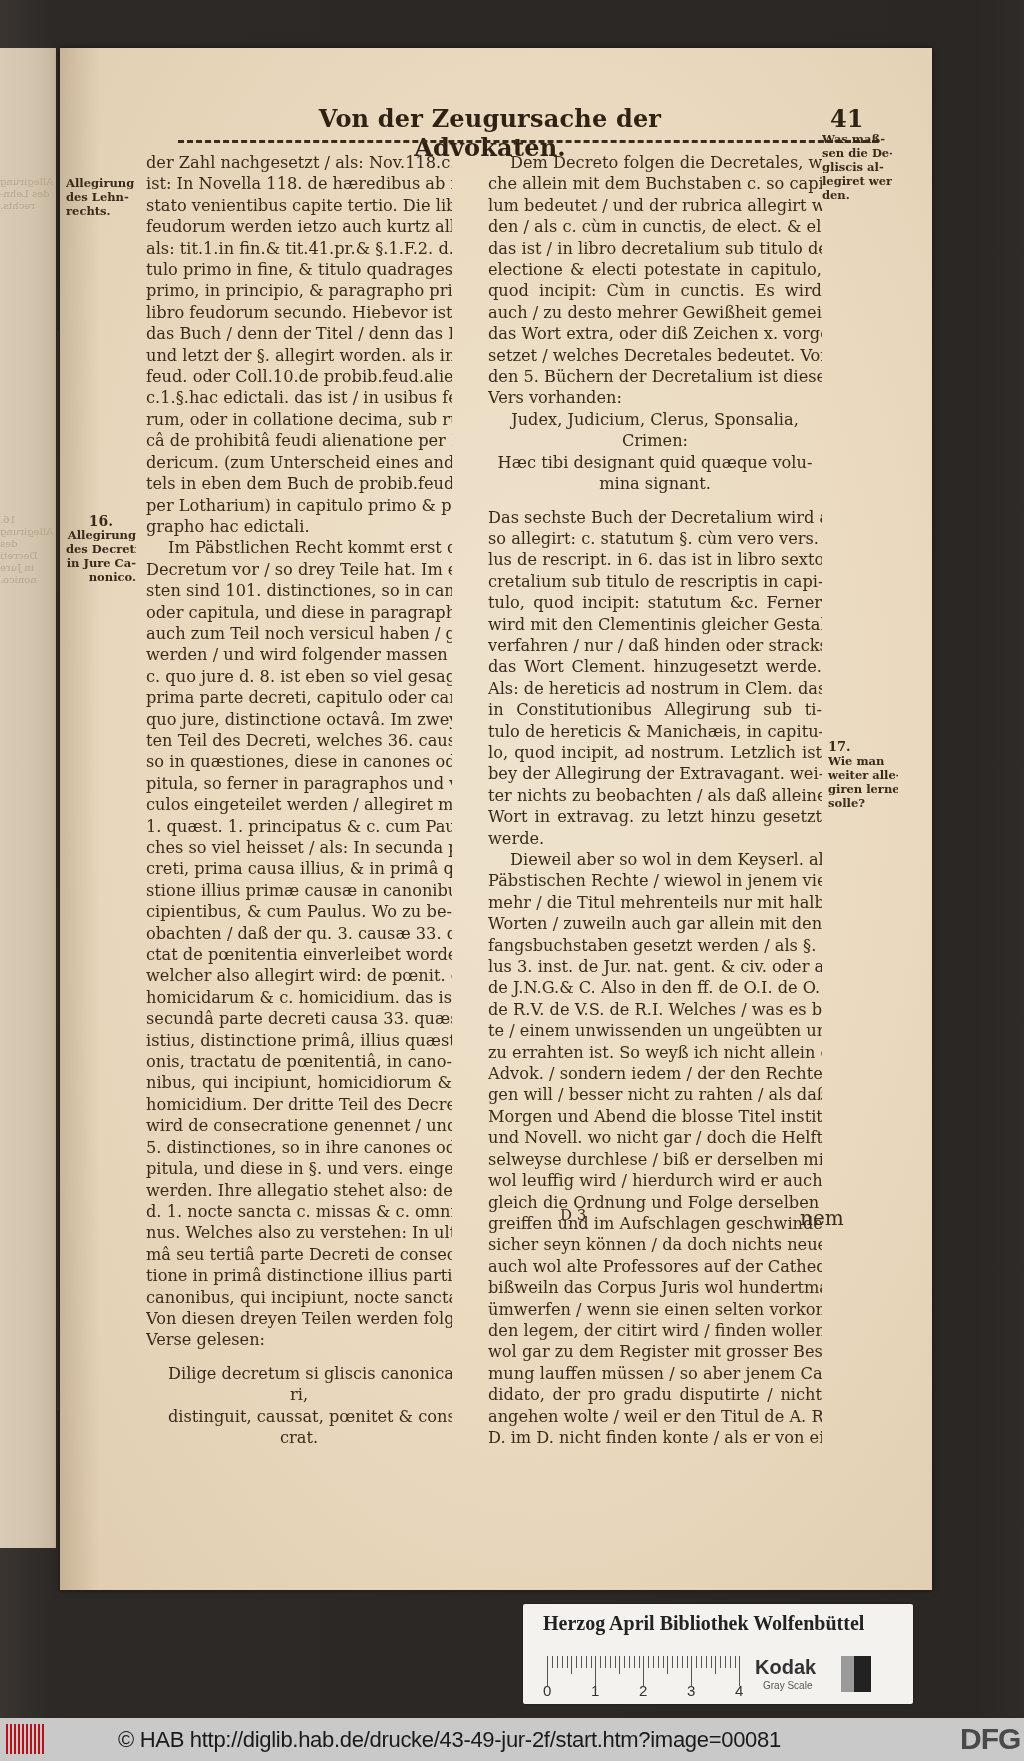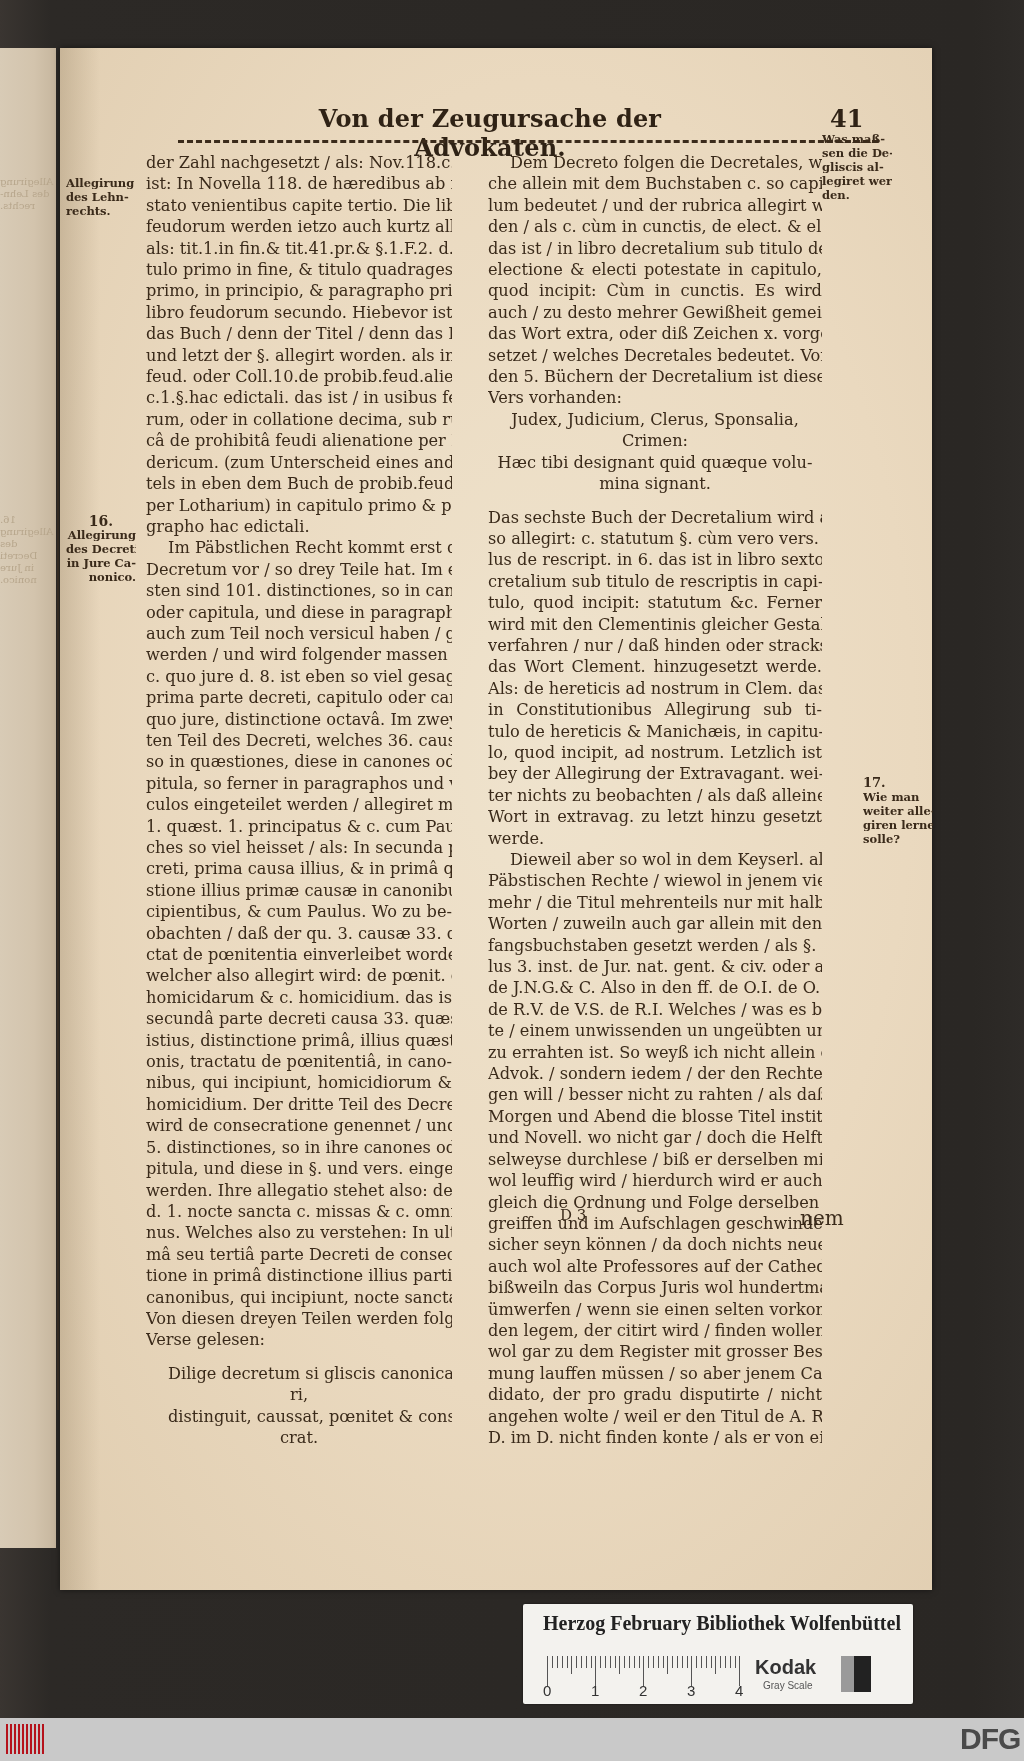--- a/index.html
+++ b/index.html
@@ -56,21 +56,21 @@
   .line.indent { padding-left:22px; }
   .line.right { text-align:right; text-align-last:right; }
   .gap { display:block; height:12px; }
   .margin-note {
     position:absolute; font-size:11.5px; line-height:14px; color:#3a2a1a; font-weight:bold;
   }
   .mn-left-1 { left:6px; top:128px; width:70px; }
   .mn-left-2 { left:6px; top:466px; width:70px; text-align:right; }
   .mn-left-2 .num { display:block; text-align:center; font-size:14px; }
   .mn-right-1 { left:762px; top:84px; width:70px; }
-  .mn-right-2 { left:768px; top:728px; width:70px;margin-left:35px; }
+  .mn-right-2 { left:768px; top:692px; width:70px; }
   .mn-right-2 .num { display:block; font-size:13px; }
   .signature {
     position:absolute; left:500px; top:1158px; font-size:15px; color:#3a2a1a;
   }
   .catch { position:absolute; left:740px; top:1158px; font-size:20px; color:#3a2a1a; }
   .label-card {
     position:absolute; left:523px; top:1604px; width:390px; height:100px;
     background:#f3f2ee; border-radius:2px; box-shadow:0 0 2px rgba(0,0,0,.6);
   }
   .label-title {
@@ -283,21 +283,21 @@
     <span class="line">didato, der pro gradu disputirte / nicht</span>
     <span class="line">angehen wolte / weil er den Titul de A. R.</span>
     <span class="line">D. im D. nicht finden konte / als er von ei-</span>
   </div>
 
   <div class="signature">D 3</div>
   <div class="catch">nem</div>
 </div>
 
 <div class="label-card">
-  <div class="label-title">Herzog February Bibliothek Wolfenbüttel</div>
+  <div class="label-title">Herzog April Bibliothek Wolfenbüttel</div>
   <div class="ruler">
     <div class="tick" style="left:0;height:30px;"></div>
     <div class="tick" style="left:5px;height:12px;"></div>
     <div class="tick" style="left:10px;height:12px;"></div>
     <div class="tick" style="left:15px;height:12px;"></div>
     <div class="tick" style="left:20px;height:12px;"></div>
     <div class="tick" style="left:24px;height:18px;"></div>
     <div class="tick" style="left:29px;height:12px;"></div>
     <div class="tick" style="left:34px;height:12px;"></div>
     <div class="tick" style="left:39px;height:12px;"></div>
@@ -339,14 +339,15 @@
   <span class="ruler-num" style="left:116px;">2</span>
   <span class="ruler-num" style="left:164px;">3</span>
   <span class="ruler-num" style="left:212px;">4</span>
   <div class="kodak">Kodak</div>
   <div class="kodak-sub">Gray Scale</div>
   <div class="gray-swatch"></div>
 </div>
 
 <div class="footer">
   <div class="footer-logo"></div>
+  <div class="footer-text">© HAB http://diglib.hab.de/drucke/43-49-jur-2f/start.htm?image=00081</div>
   <div class="footer-dfg">DFG</div>
 </div>
 
 </body></html>

